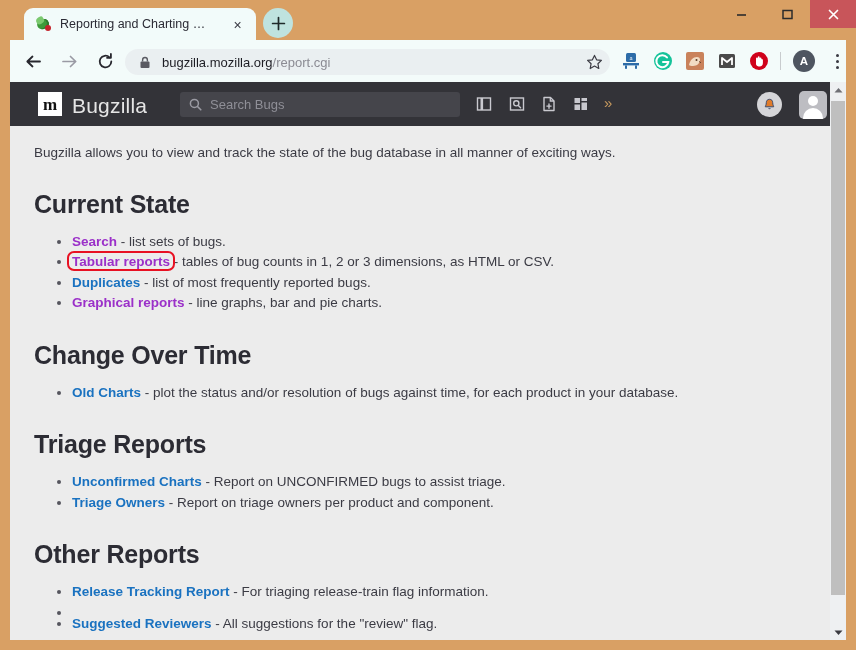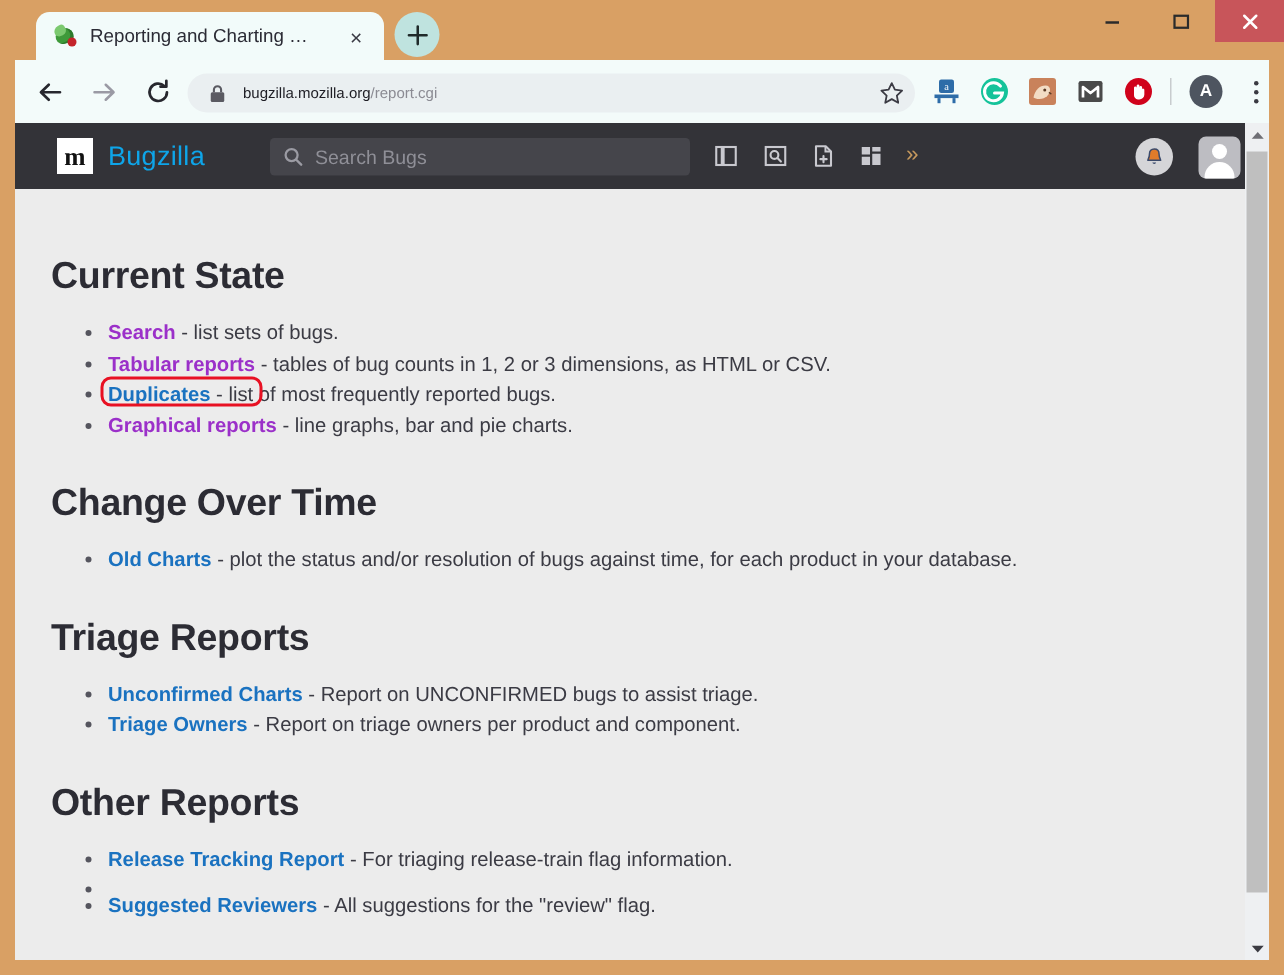--- a/index.html
+++ b/index.html
@@ -96,21 +96,21 @@
   #nav-reload { left: 83px; }
 
   #urlbar {
     position: absolute; left: 115px; top: 9px;
     width: 485px; height: 26px;
     background: #eaeff1; border-radius: 13px;
     display: flex; align-items: center;
   }
   #lock { margin-left: 14px; flex: none; display:flex; }
   #urltext {
-    margin-left: 11px; font-size: 10px; color: #1d1d24;
+    margin-left: 11px; font-size: 13px; color: #1d1d24;
     white-space: nowrap;
   }
   #urltext .path { color: #8b8b93; }
   #star {
     position: absolute; left: 572px; top: 10px;
     width: 24px; height: 24px; display:flex; align-items:center; justify-content:center;
     cursor: pointer;
   }
 
   .extbtn {
@@ -158,21 +158,21 @@
   #bz-logo {
     position: absolute; left: 28px; top: 10px;
     width: 24px; height: 24px; background: #fff;
     display: flex; align-items: center; justify-content: center;
     font-family: "Liberation Serif", serif;
     font-weight: bold; font-size: 17px; color: #111;
     line-height: 1;
   }
   #bz-title {
     position: absolute; left: 62px; top: 12px;
-    font-size: 18px; color: #0ea5e9; letter-spacing: .2px;
+    font-size: 21px; color: #e5e5e5; letter-spacing: .2px;
   }
   #bz-search {
     position: absolute; left: 170px; top: 10px;
     width: 280px; height: 25px;
     background: #45454b; border-radius: 3px;
     display: flex; align-items: center;
   }
   #bz-search .sicon { margin-left: 9px; display:flex; }
   #bz-search .sph { margin-left: 8px; font-size: 13px; color: #8f8f97; }
 
@@ -437,20 +437,21 @@
         </svg>
       </div>
 
       <div id="bz-avatar">
         <span class="head"></span>
         <span class="body"></span>
       </div>
     </div>
 
     <div id="content">
+      <p id="intro">Bugzilla allows you to view and track the state of the bug database in all manner of exciting ways.</p>
       <div id="sections">
           <h2 class="sec">Current State</h2>
           <ul class="rlist">
             <li><a class="rl violet" href="#">Search</a><span> - list sets of bugs.</span></li>
             <li><a class="rl violet" href="#">Tabular reports</a><span> - tables of bug counts in 1, 2 or 3 dimensions, as HTML or CSV.</span></li>
             <li><a class="rl blue" href="#">Duplicates</a><span> - list of most frequently reported bugs.</span></li>
             <li><a class="rl violet" href="#">Graphical reports</a><span> - line graphs, bar and pie charts.</span></li>
           </ul>
           <h2 class="sec">Change Over Time</h2>
           <ul class="rlist">

